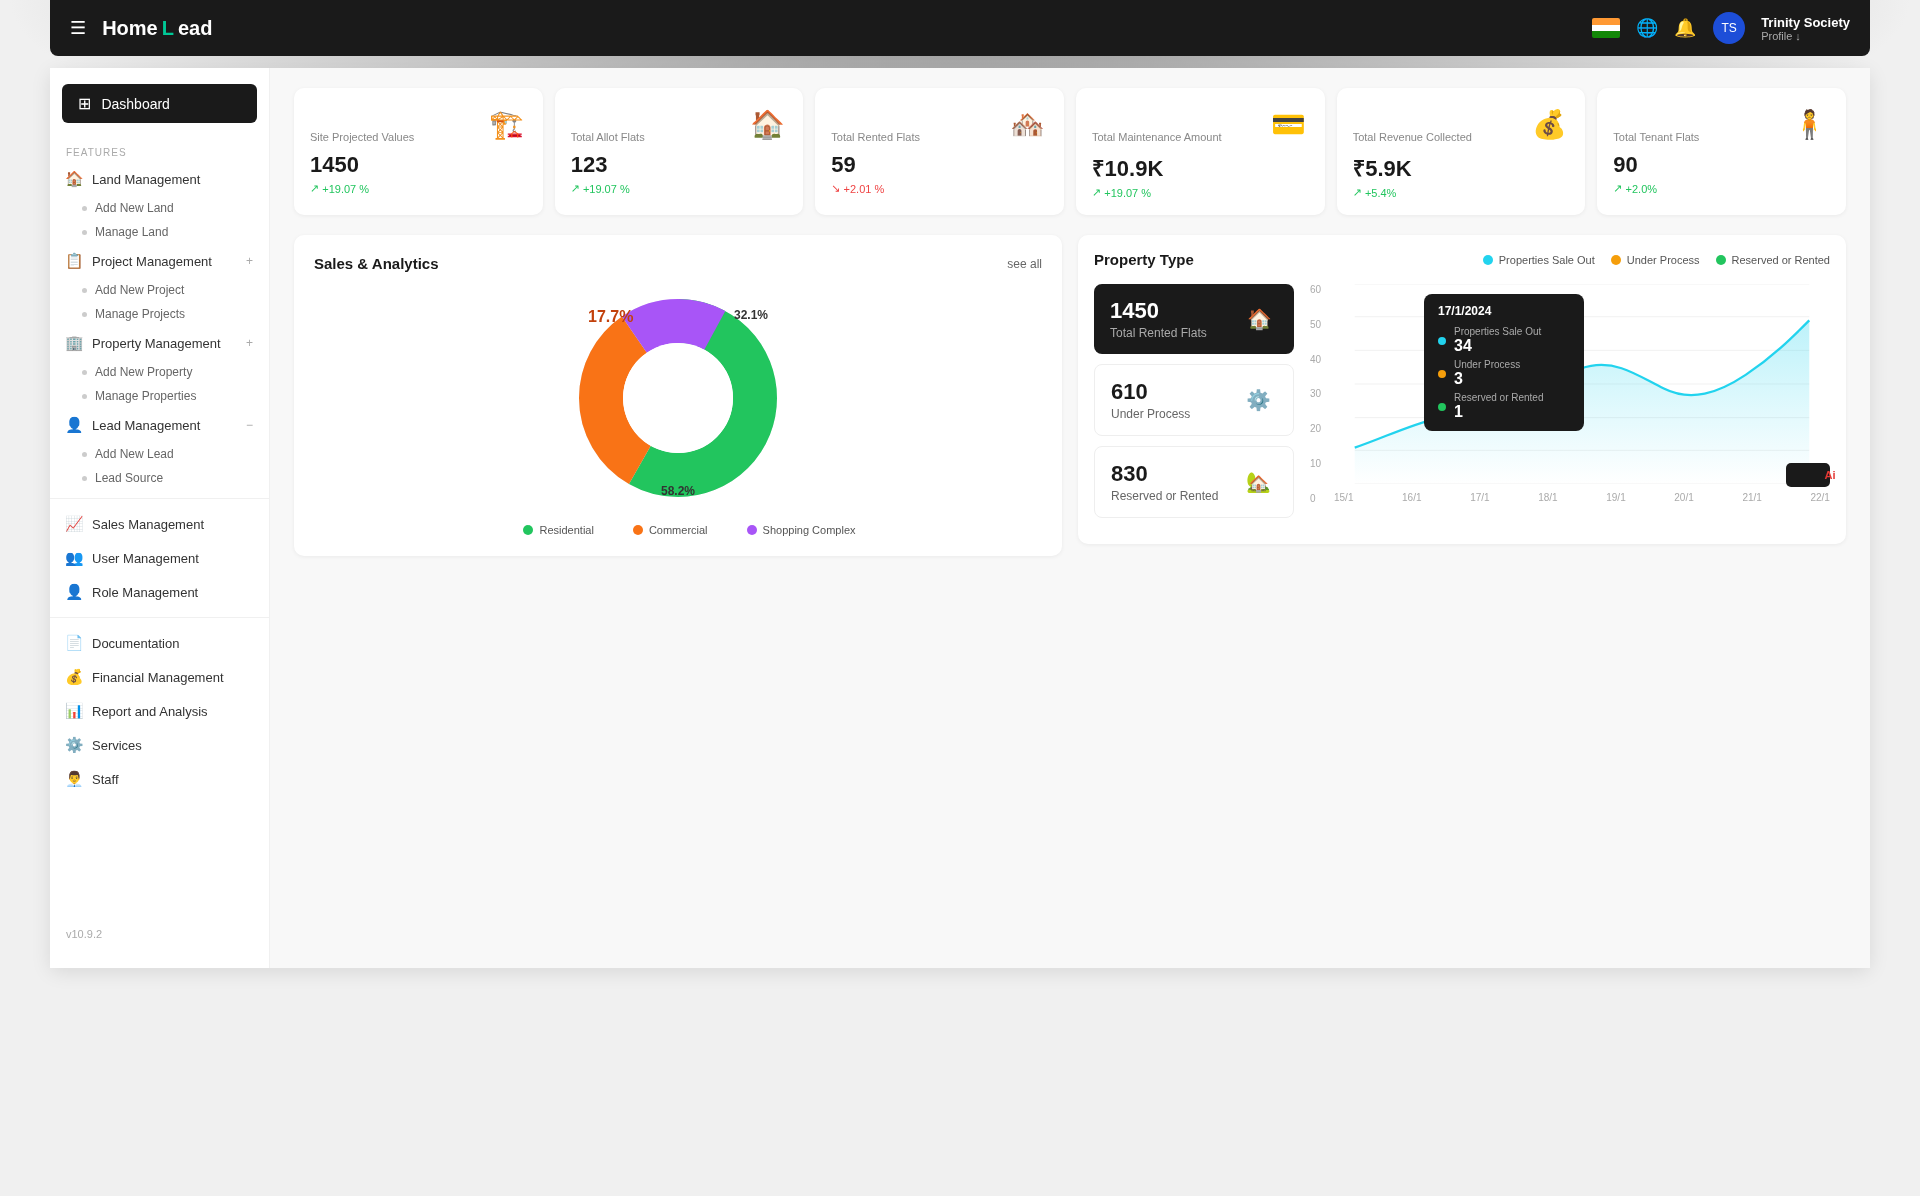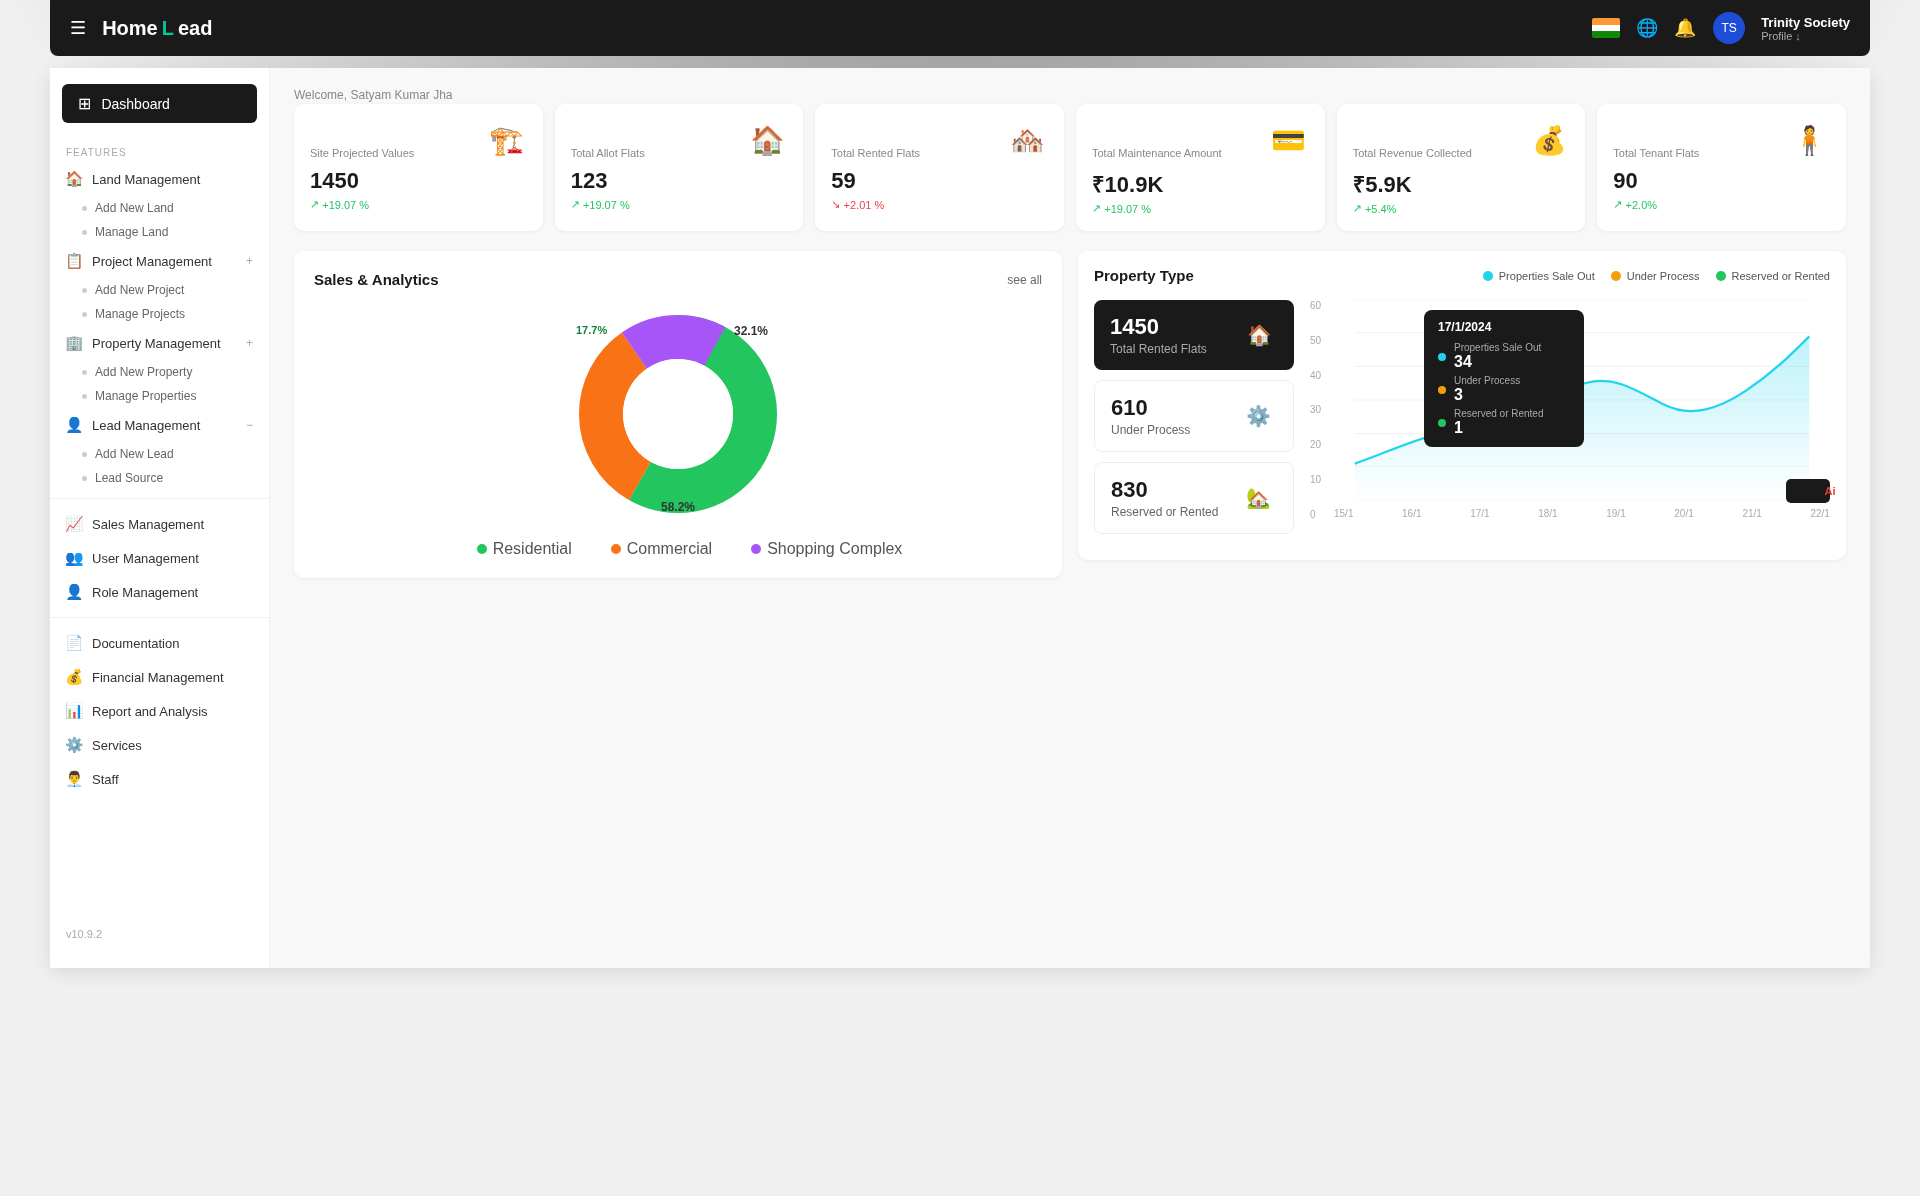--- a/index.html
+++ b/index.html
@@ -59,25 +59,25 @@
 
     
     .panel { background: #fff; border-radius: 10px; padding: 20px; box-shadow: 0 1px 4px rgba(0,0,0,0.06); }
     .panel-header { display: flex; justify-content: space-between; align-items: center; margin-bottom: 16px; }
     .panel-title { font-size: 15px; font-weight: 600; color: #1a1a1a; }
     .see-all { font-size: 12px; color: #666; cursor: pointer; }
 
     
     .donut-container { position: relative; width: 220px; height: 220px; margin: 0 auto 16px; }
     .donut-svg { width: 100%; height: 100%; transform: rotate(-90deg); }
-    .donut-label-17 { position: absolute; top: 20px; left: 8px; font-size: 11px; font-weight: 600; color: #15803d; }
+    .donut-label-17 { position: absolute; top: 20px; left: 20px; font-size: 16px; font-weight: 600; color: #c2410c; }
     .donut-label-32 { position: absolute; top: 20px; right: 20px; font-size: 12px; font-weight: 600; color: #333; }
     .donut-label-58 { position: absolute; bottom: 10px; left: 50%; transform: translateX(-50%); font-size: 12px; font-weight: 600; color: #333; }
     .donut-legend { display: flex; gap: 16px; justify-content: center; flex-wrap: wrap; }
-    .legend-item { display: flex; align-items: center; gap: 6px; font-size: 16px; color: #555; padding-left: 23px; }
+    .legend-item { display: flex; align-items: center; gap: 6px; font-size: 11px; color: #555; padding-left: 23px; }
     .legend-dot { width: 10px; height: 10px; border-radius: 50%; }
 
     
     .prop-type-cards { display: flex; flex-direction: column; gap: 10px; margin-bottom: 10px; }
     .prop-card { background: #1a1a1a; border-radius: 8px; padding: 14px 16px; display: flex; justify-content: space-between; align-items: center; }
     .prop-card.light { background: #fff; border: 1px solid #eee; }
     .prop-card-left .prop-value { font-size: 22px; font-weight: 700; color: #fff; }
     .prop-card.light .prop-card-left .prop-value { color: #1a1a1a; }
     .prop-card-left .prop-label { font-size: 12px; color: #aaa; margin-top: 2px; }
     .prop-card.light .prop-card-left .prop-label { color: #666; }
@@ -209,21 +209,20 @@
     </div>
     <div class="sidebar-item">
       <span class="item-icon">👨‍💼</span>
       <span>Staff</span>
     </div>
 
     <div class="version-text">v10.9.2</div>
   </aside>
 
   <main class="content">
-    <div class="welcome-text">Welcome, Satyam Kumar Jha</div>
 
     <div class="stats-grid">
     <div class="stat-card">
     <div class="stat-header">
       <div class="stat-label">Site Projected Values</div>
       <div class="stat-icon" style="font-size:28px;">🏗️</div>
     </div>
     <div class="stat-value">1450</div>
     <div class="stat-change positive">
       <span>↗</span>

